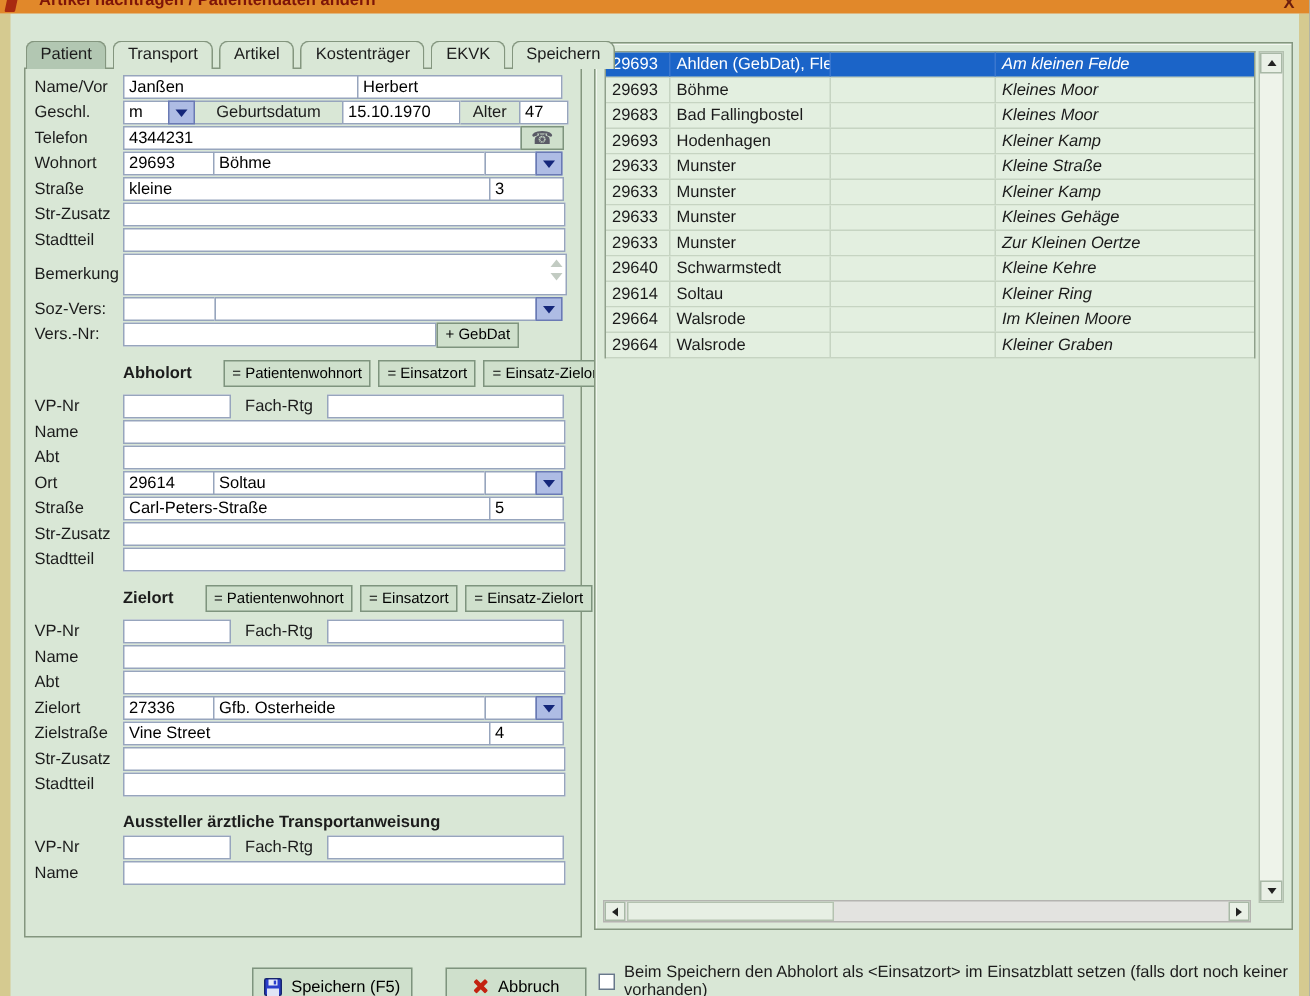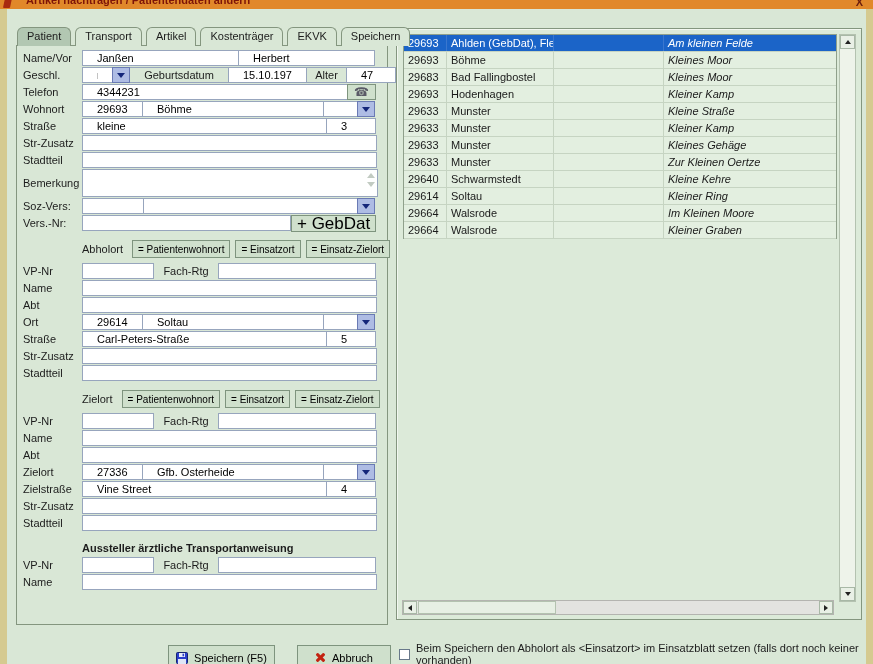--- a/index.html
+++ b/index.html
@@ -20,27 +20,27 @@
   .tabbar { position:absolute; left:17px; top:27px; height:19px; display:flex; gap:4px; z-index:5; }
   .tab { border:1px solid #84967f; border-bottom:none; border-radius:6px 6px 0 0;
          background:#d9e7d6; padding:2px 9px 0 9px; font-size:11px; white-space:nowrap; }
   .tab.active { background:#b2c7b2; }
 
   
   .groupbox { position:absolute; left:16px; top:45px; width:372px; height:580px;
               border:1px solid #84967f; background:#d9e7d6; padding:4px 9px 0 6px; z-index:4; }
   .sec-head { font-weight:bold; margin:2px 0 3px 59px; }
   .sec-row  { display:flex; align-items:center; margin:9px 0 5px 59px; gap:5px; }
-  .sec-title{ font-weight:normal; margin-right:4px; white-space:nowrap; }
+  .sec-title{ font-weight:bold; margin-right:16px; white-space:nowrap; }
   .frow { display:flex; align-items:center; height:16px; margin-bottom:1px; }
   .frow.tall { height:28px; }
   .flabel { width:59px; min-width:59px; white-space:nowrap; overflow:hidden; }
   .fields { flex:1; display:flex; height:16px; align-items:stretch; }
   .fields.tall { height:28px; }
-  .tb { height:100%; border:1px solid #97a5bd; background:#fff; font:inherit; padding:0 14px;
+  .tb { height:100%; border:1px solid #97a5bd; background:#fff; font:inherit; padding:0 3px;
         outline:none; min-width:0; }
   .tb + .tb { margin-left:-1px; }
   .il { display:flex; align-items:center; justify-content:center; background:#d9e7d6;
         border-top:1px solid #97a5bd; border-bottom:1px solid #97a5bd; white-space:nowrap; }
   .il.noborder { border:none; background:transparent; }
   .dd { width:18px; min-width:18px; background:#aebce4; border:1px solid #6a7ab4; margin-left:-1px;
         display:flex; align-items:center; justify-content:center; cursor:default; }
   .dd .tri { width:0; height:0; border-left:4px solid transparent; border-right:4px solid transparent; border-top:5px solid #14267a; }
   .btn { background:#cfe0cc; border:1px solid #7e947e; font:inherit; display:flex;
          align-items:center; justify-content:center; white-space:nowrap; cursor:default; }
@@ -127,21 +127,21 @@
     <div class="frow">
       <div class="flabel">Geschl.</div>
       <div class="fields">
         <input class="tb" style="width: 31px;" value="m">
         <div class="dd">
             <div class="tri"></div>
           </div>
         <div class="il" style="width:98px">Geburtsdatum</div>
         <input class="tb" style="width: 79px;" value="15.10.1970">
         <div class="il" style="width:39px">Alter</div>
-        <input class="tb" style="width: 50px;" value="47">
+        <input class="tb" style="width: 33px;" value="47">
       </div>
     </div>
 
     <div class="frow">
       <div class="flabel">Telefon</div>
       <div class="fields">
         <input class="tb" style="width: 266px;" value="4344231">
         <button class="btn phone-btn">
             <span class="ph">☎</span>
           </button>
@@ -202,21 +202,21 @@
         <div class="dd">
             <div class="tri"></div>
           </div>
       </div>
     </div>
 
     <div class="frow">
       <div class="flabel">Vers.-Nr:</div>
       <div class="fields">
         <input class="tb" style="width: 209px;">
-        <button class="btn btn-sm" style="height:17px;font-size:17px">+ GebDat</button>
+        <button class="btn btn-sm" style="height:17px;font-size:10px">+ GebDat</button>
       </div>
     </div>
 
     <div class="sec-row">
       <span class="sec-title">Abholort</span>
       <button class="btn btn-sm">= Patientenwohnort</button>
       <button class="btn btn-sm">= Einsatzort</button>
       <button class="btn btn-sm">= Einsatz-Zielort</button>
     </div>
 

